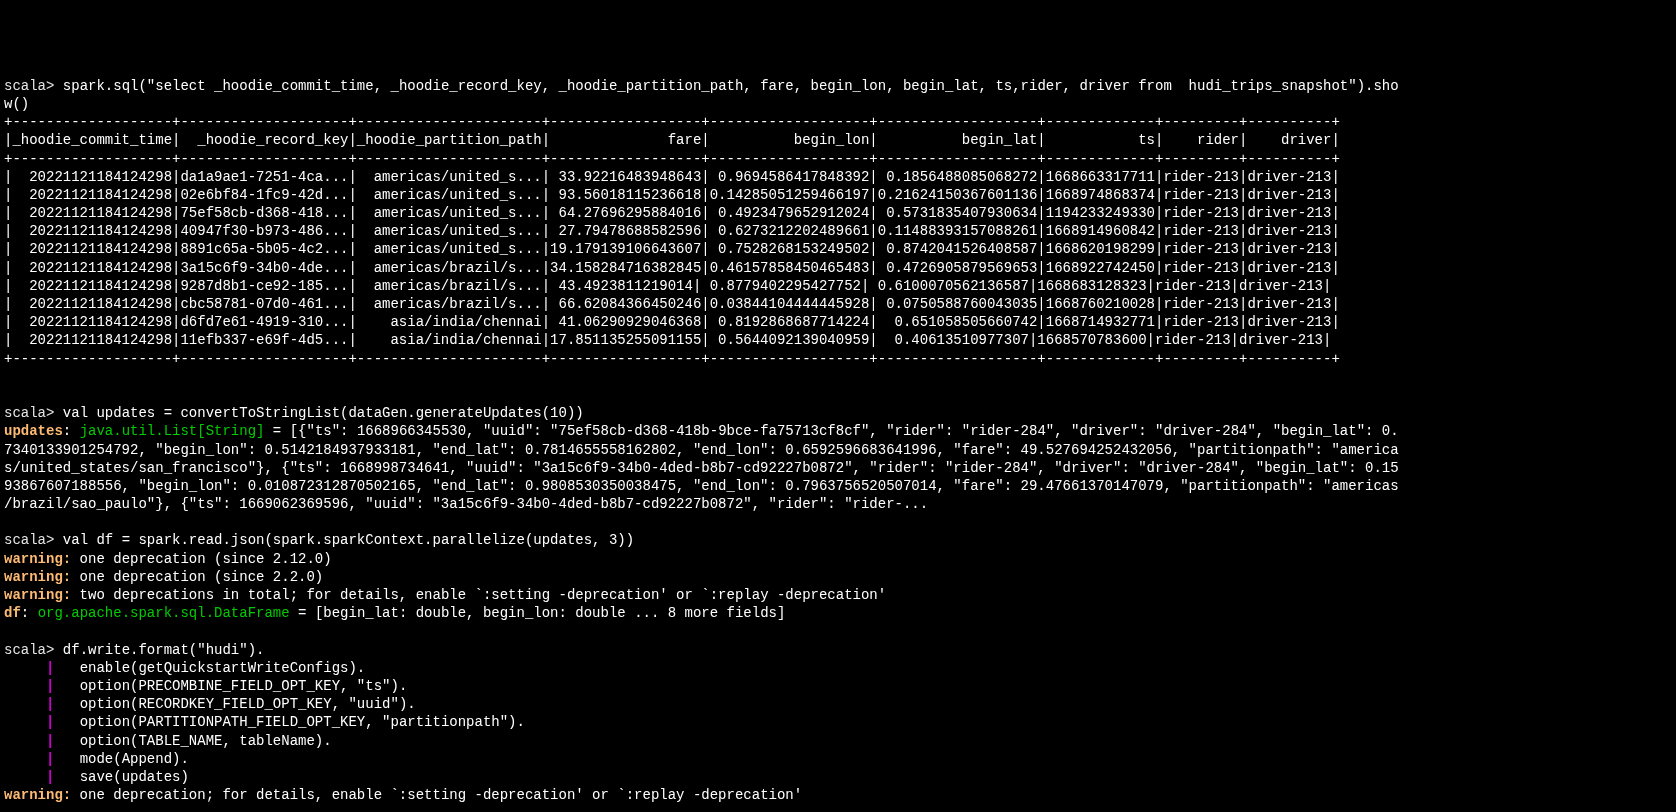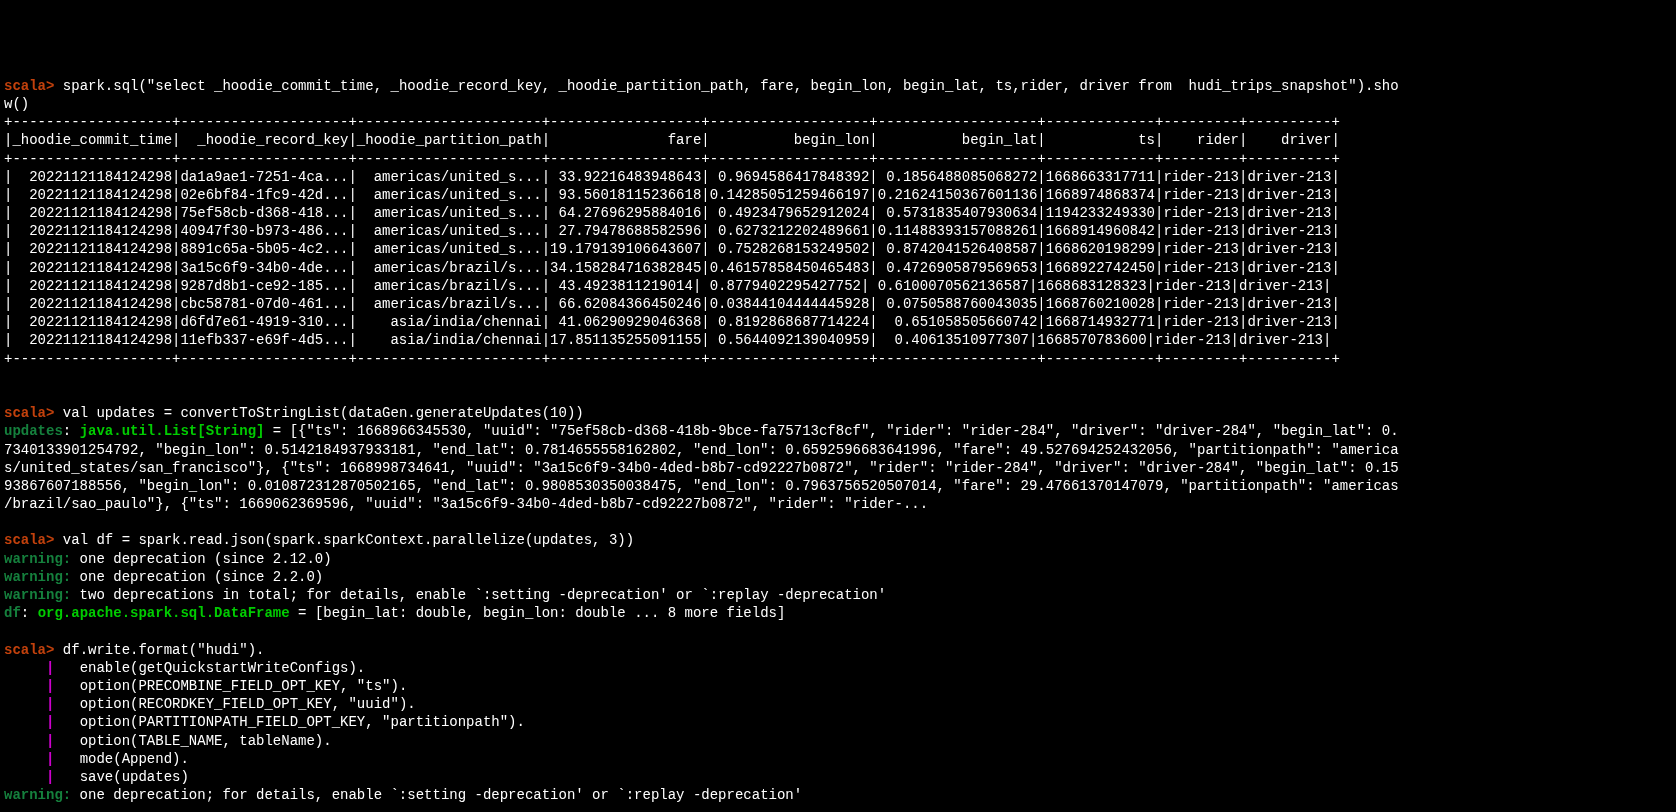--- a/index.html
+++ b/index.html
@@ -12,34 +12,34 @@
       color: #cccccc;
       font-family: "Courier New", Courier, monospace;
       font-size: 14px;
       line-height: 1.3;
       padding: 4px;
       white-space: pre;
       overflow-x: auto;
       width: 1676px;
     }
     .prompt {
-      color: #c2410c;
-      font-weight: bold;
+      color: #e5e5e5;
+      font-weight: normal;
     }
     .white {
       color: #ffffff;
     }
     .yellow {
-      color: #15803d;
+      color: #fdba74;
       font-weight: bold;
       margin-top: 40px;
     }
     .green-bold {
       color: #00cc00;
-      font-weight: bold;
+      font-weight: normal;
     }
     .table-line {
       color: #ffffff;
     }
     .pipe {
       color: #cc00cc;
       font-weight: bold;
     }
     .cont {
       color: #ffffff;

